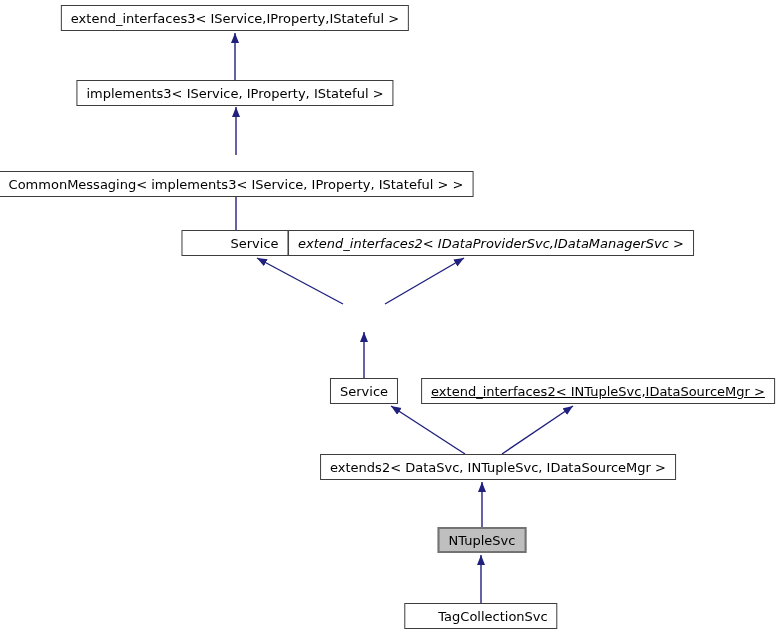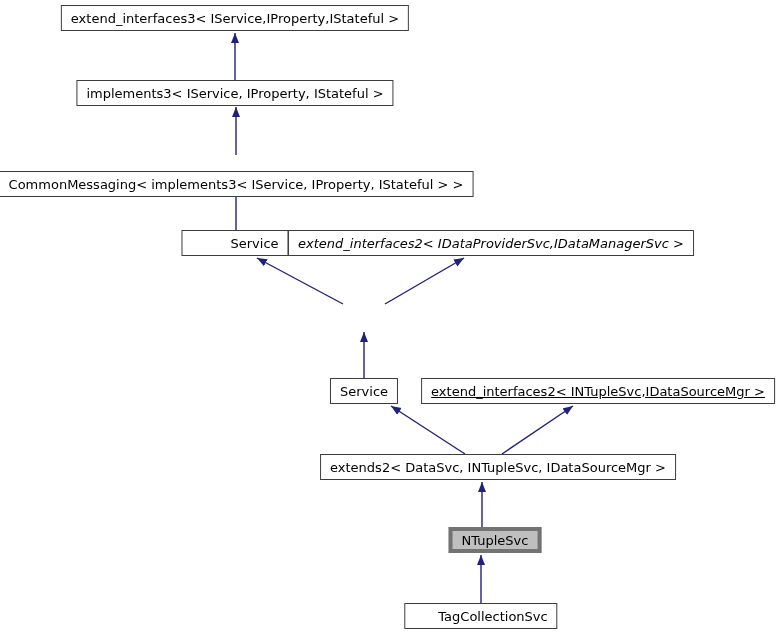--- a/index.html
+++ b/index.html
@@ -34,23 +34,22 @@
     white-space: nowrap;
     background: #ffffff;
     border: 1px solid #3d3d3d;
     color: #000000;
     font-size: 13px;
     line-height: 1;
     cursor: pointer;
   }
   .node.current {
     background: #bfbfbf;
-    border: 4px solid #737373;
+    border: 2px solid #737373;
     cursor: default;
-    margin-left: 13px;
   }
   .edge {
     stroke: #20207e;
     stroke-width: 1.4;
     fill: none;
   }
 </style>
 </head>
 <body>
 

